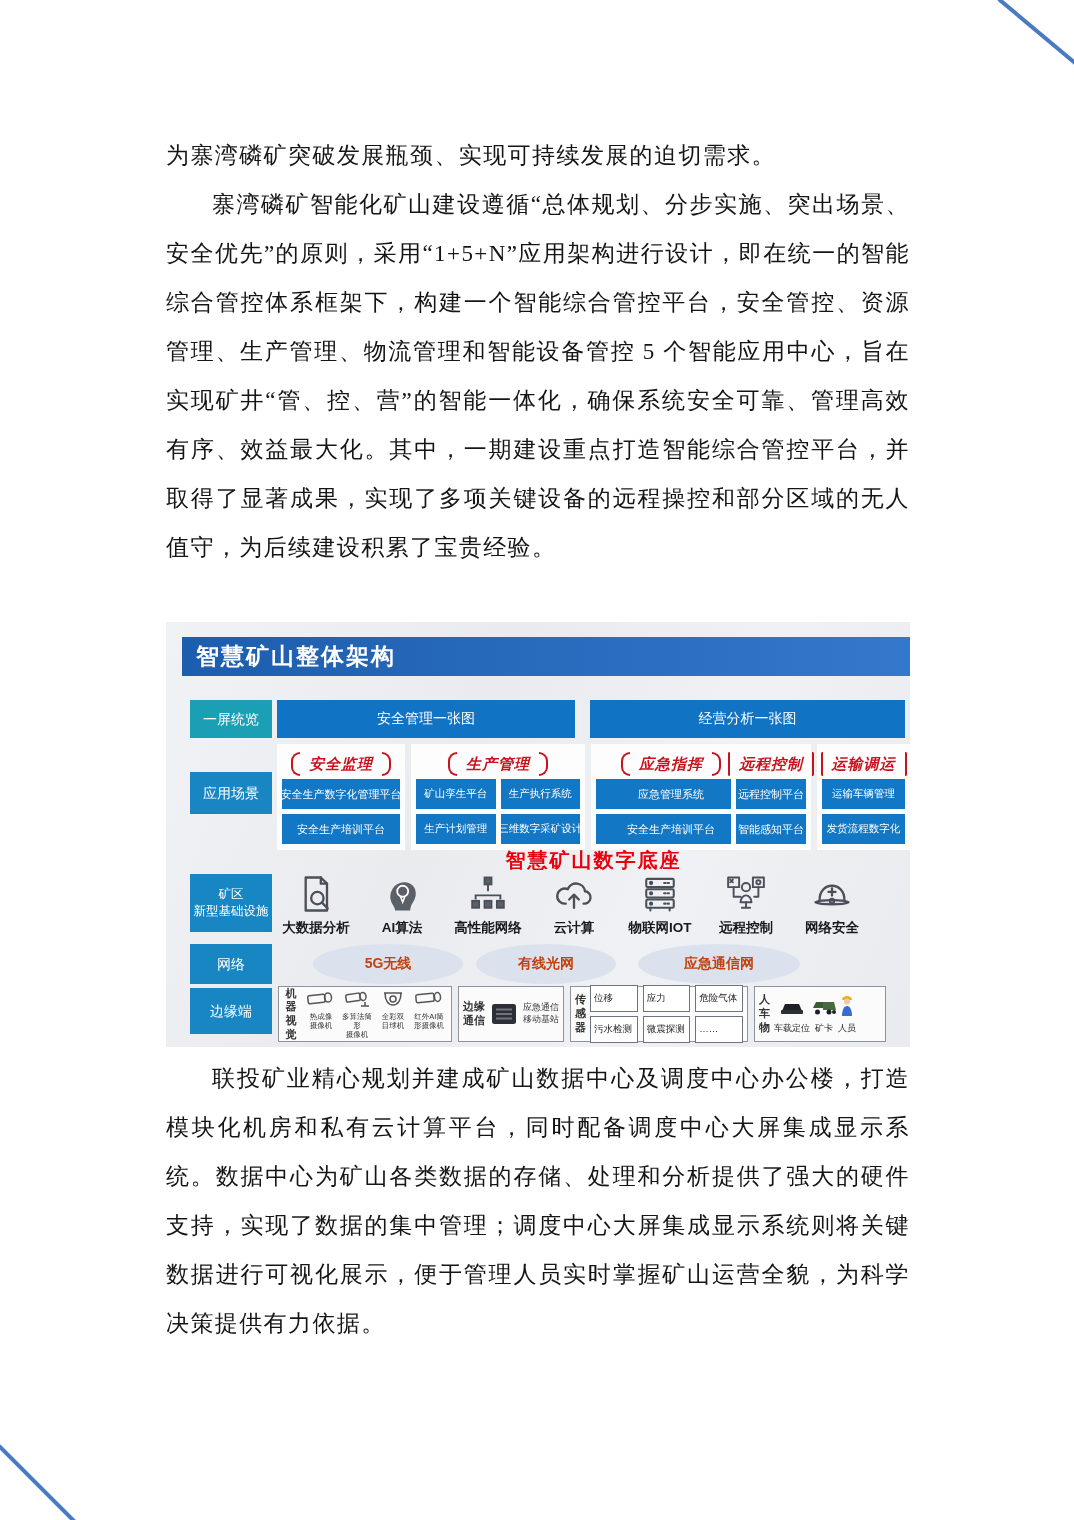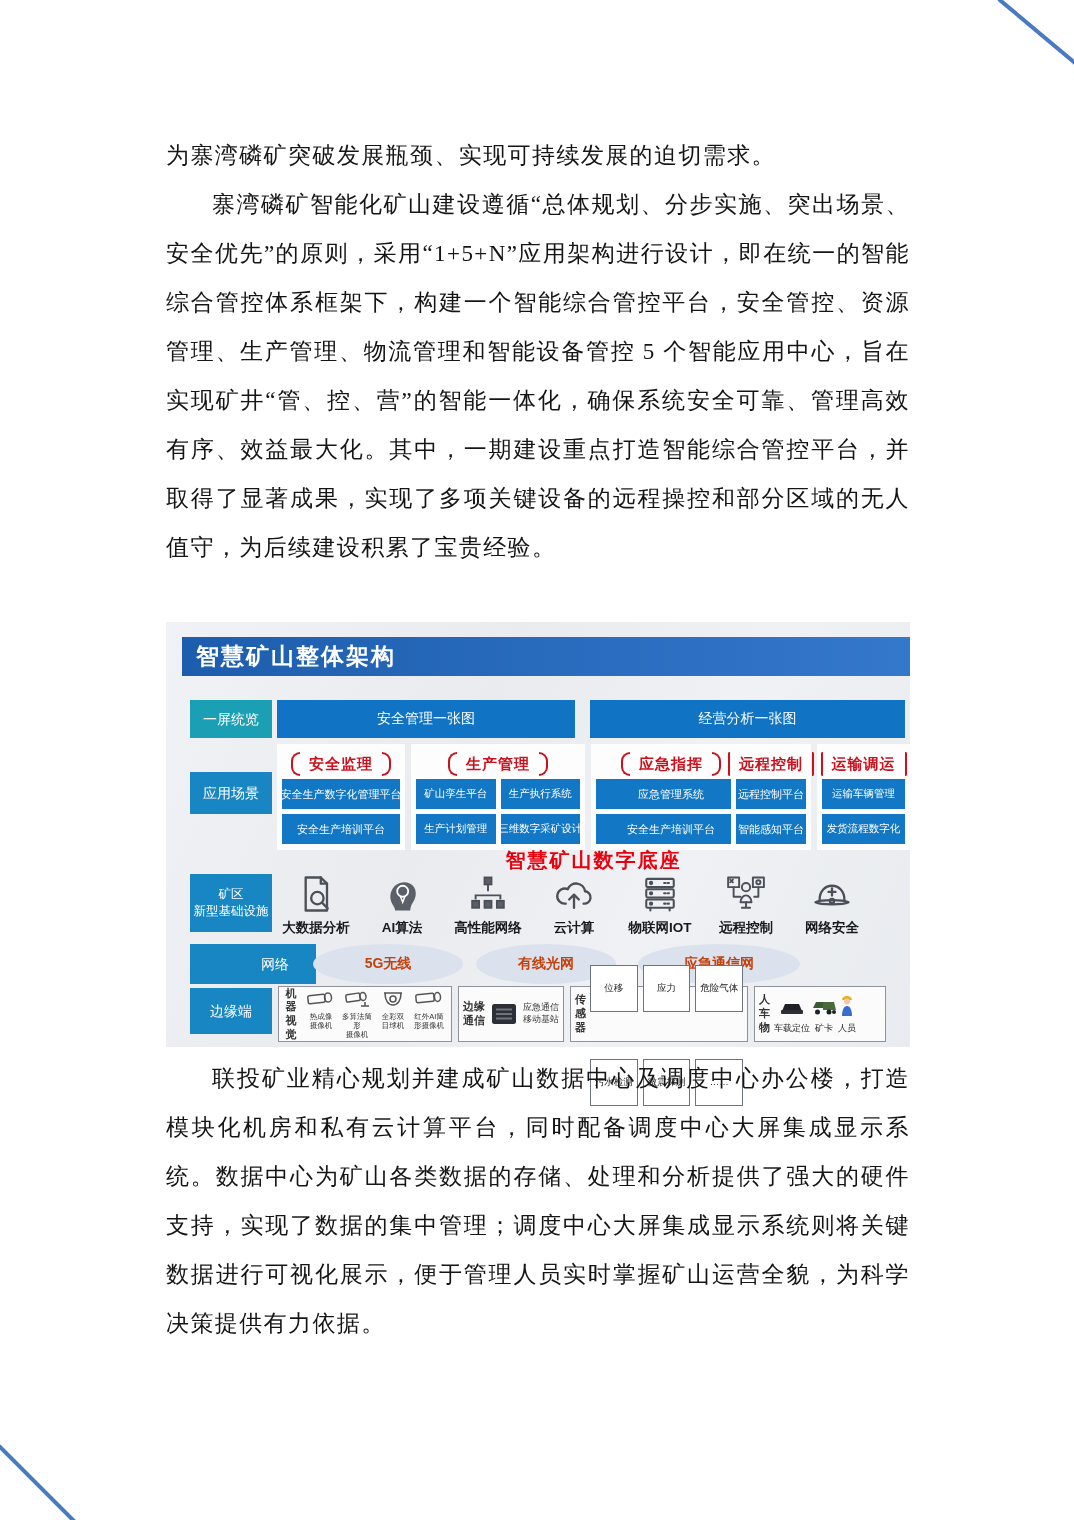--- a/index.html
+++ b/index.html
@@ -28,32 +28,32 @@
           background:linear-gradient(90deg,#1d5dad,#3478cc);
           color:#fff;font-size:23px;font-weight:bold;letter-spacing:2px;
           display:flex;align-items:center;padding-left:14px;box-sizing:border-box;}
   .llab{position:absolute;left:24px;width:82px;color:#fff;font-size:14px;
         display:flex;align-items:center;justify-content:center;text-align:center;
         background:#1786c2;white-space:pre-line;line-height:1.35;}
   .llab.teal{background:#1b9fb4;}
   .l1{top:78px;height:38px;}
   .l2{top:150px;height:42px;}
   .l3{top:252px;height:58px;font-size:12.5px;}
-  .l4{top:322px;height:40px;padding-left:44px;}
+  .l4{top:322px;height:40px;}
   .l5{top:366px;height:46px;}
   .bigbar{position:absolute;top:78px;height:38px;background:#1173c4;color:#fff;
           font-size:14px;display:flex;align-items:center;justify-content:center;}
   .bar1{left:111px;width:298px;}
   .bar2{left:424px;width:315px;}
 
   .panel{position:absolute;top:122px;height:106px;background:#fdfdfe;
          box-sizing:border-box;padding:5px 5px 6px;display:flex;flex-direction:column;}
   .c1{left:111px;width:128px;} .c2{left:245px;width:174px;}
   .c3{left:425px;width:160px;} .c4{left:565px;width:80px;} .c5{left:651px;width:93px;}
-  .ghead{height:30px;display:flex;align-items:center;justify-content:center;gap:9px;}
+  .ghead{height:30px;display:flex;align-items:center;justify-content:center;gap:9px;font-style:italic;}
   .ghead-text{color:#c9121d;font-weight:bold;font-size:15px;letter-spacing:1px;white-space:nowrap;}
   .brk{width:9px;height:24px;border:2px solid #c9121d;box-sizing:border-box;}
   .brk.l{border-right:none;border-radius:9px 0 0 9px;}
   .brk.r{border-left:none;border-radius:0 9px 9px 0;}
   .btns{flex:1;display:grid;grid-template-rows:1fr 1fr;gap:5px;}
   .btns.grid2{grid-template-columns:1fr 1fr;}
   .btn{background:#1277c5;color:#fff;font-size:11px;display:flex;align-items:center;
        justify-content:center;text-align:center;line-height:1.1;padding:0 2px;white-space:nowrap;overflow:hidden;}
   .c2 .btn,.c5 .btn{font-size:10.5px;}
 
@@ -73,21 +73,21 @@
         box-sizing:border-box;display:flex;align-items:center;padding:2px 4px;gap:4px;}
   .e1{left:112px;width:174px;} .e2{left:292px;width:106px;}
   .e3{left:404px;width:178px;} .e4{left:588px;width:132px;}
   .vlab{font-size:11px;font-weight:600;color:#333;white-space:pre-line;line-height:1.25;text-align:center;}
   .cams{display:flex;flex:1;justify-content:space-between;}
   .cam{text-align:center;width:36px;}
   .cam .clab{font-size:7.5px;color:#333;line-height:1.2;white-space:pre-line;}
   .commlab{font-size:9px;color:#333;line-height:1.3;white-space:pre-line;}
   .sensgrid{display:grid;grid-template-columns:auto auto auto;gap:4px 5px;flex:1;}
   .chip{border:1px solid #6f747c;background:#fff;font-size:9.5px;color:#222;
-        text-align:center;padding:16px 3px;white-space:nowrap;margin-top:43px;}
+        text-align:left;padding:6px 3px;white-space:nowrap;}
   .asset{text-align:center;}
   .asset .alab{font-size:9px;color:#222;margin-top:1px;white-space:nowrap;}
 </style>
 </head>
 <body>
 
 <div class="page">
   <div class="corner tr"></div>
   <div class="corner bl"></div>
 

